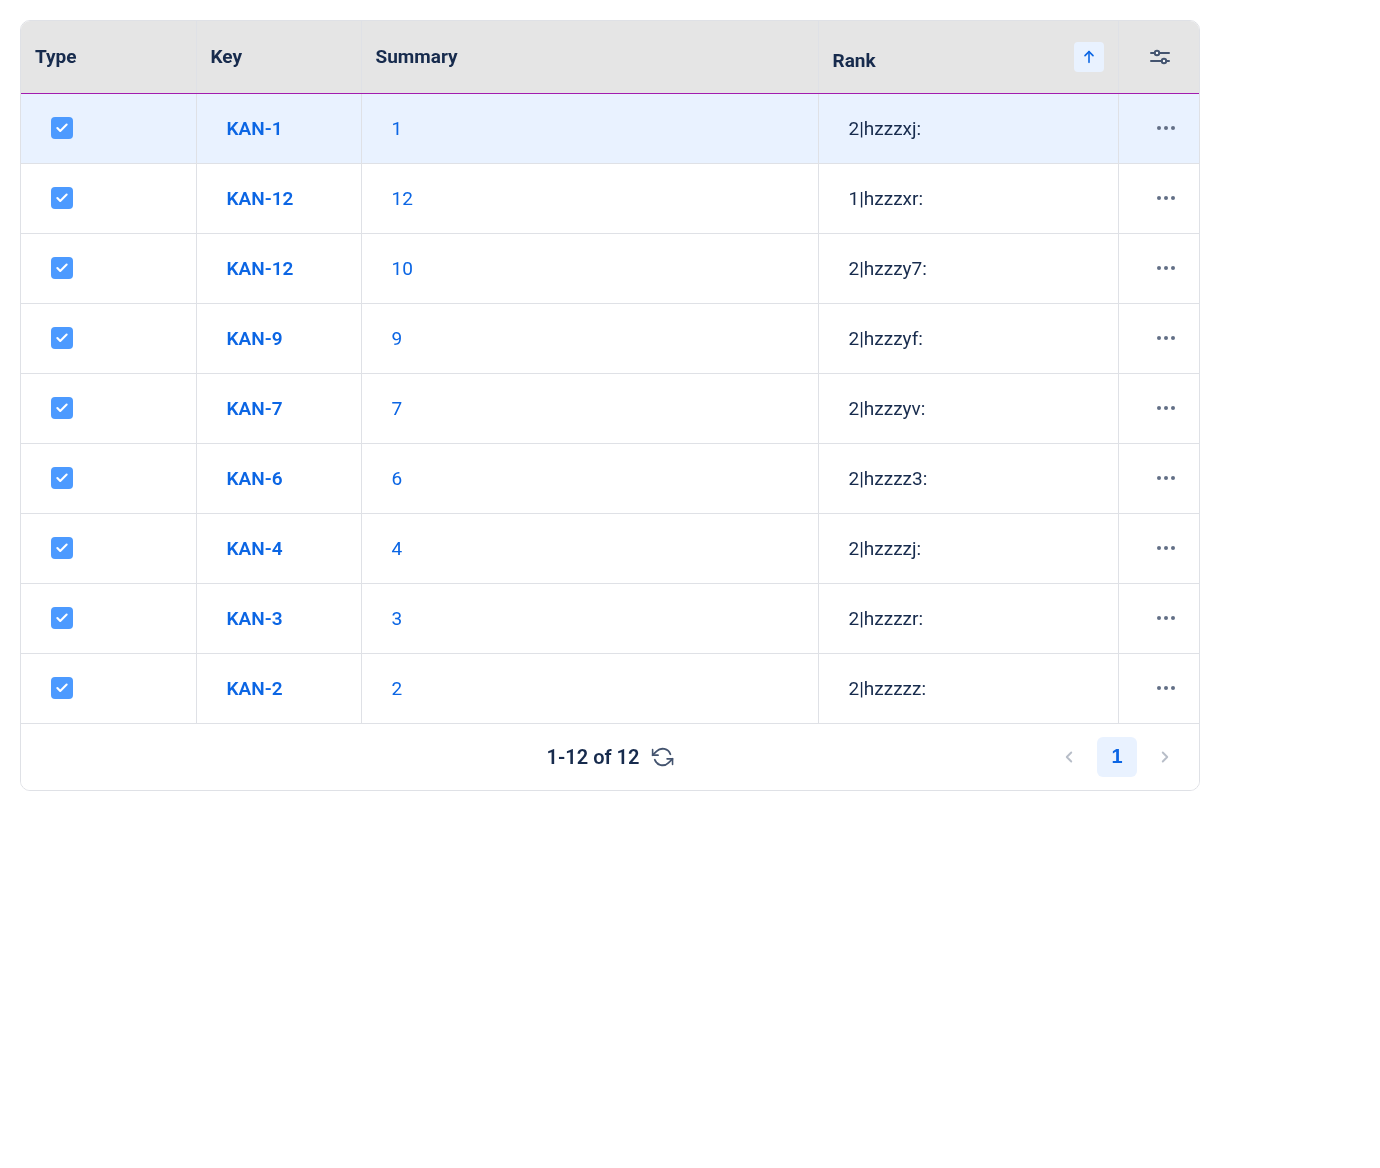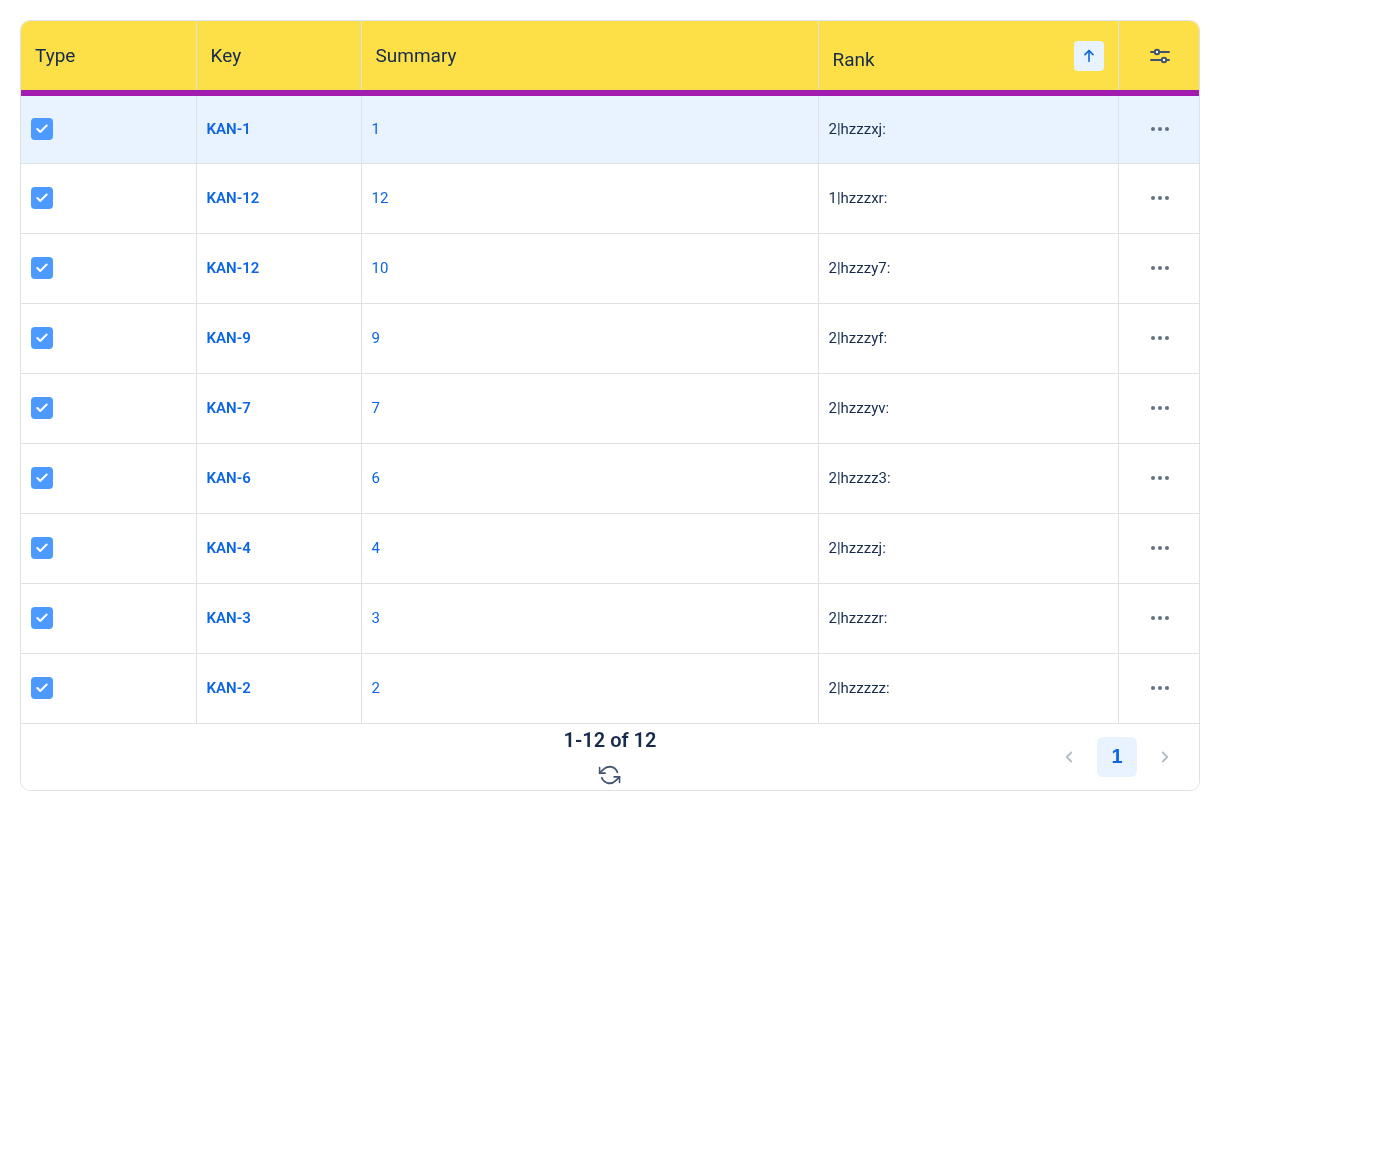--- a/index.html
+++ b/index.html
@@ -15,36 +15,36 @@
     border-radius: 10px;
     overflow: hidden;
     width: 1180px;
   }
   table {
     border-collapse: collapse;
     width: 100%;
     table-layout: fixed;
   }
   thead th {
-    background: #fde047;
+    background: #e5e5e5;
     text-align: left;
-    font-weight: 400;
+    font-weight: 700;
     font-size: 19px;
     color: #172B4D;
     padding: 0 14px;
     height: 72px;
-    border-bottom: 6px solid #a21caf;
+    border-bottom: 1px solid #a21caf;
     border-right: 1px solid #DFE1E6;
     vertical-align: middle;
   }
   thead th:last-child { border-right: none; }
   tbody td {
-    padding: 0 10px;
+    padding: 0 30px;
     height: 70px;
-    font-size: 15px;
+    font-size: 19px;
     border-bottom: 1px solid #DFE1E6;
     border-right: 1px solid #DFE1E6;
     vertical-align: middle;
     color: #172B4D;
   }
   tbody td:last-child { border-right: none; }
   tbody tr:last-child td { border-bottom: 1px solid #DFE1E6;}
   tbody tr.selected td { background: #E9F2FF; }
 
   .col-type    { width: 175px; }
@@ -111,21 +111,20 @@
   .footer-center {
     position:absolute;
     left:50%;
     transform:translateX(-50%);
     display:flex;
     align-items:center;
     gap:12px;
     font-size:20px;
     font-weight:600;
     color:#172B4D;
-    flex-direction:column;
   }
   .refresh-icon {
     display:inline-flex;
     cursor:pointer;
   }
   .pager {
     display:flex;
     align-items:center;
     gap:8px;
   }

